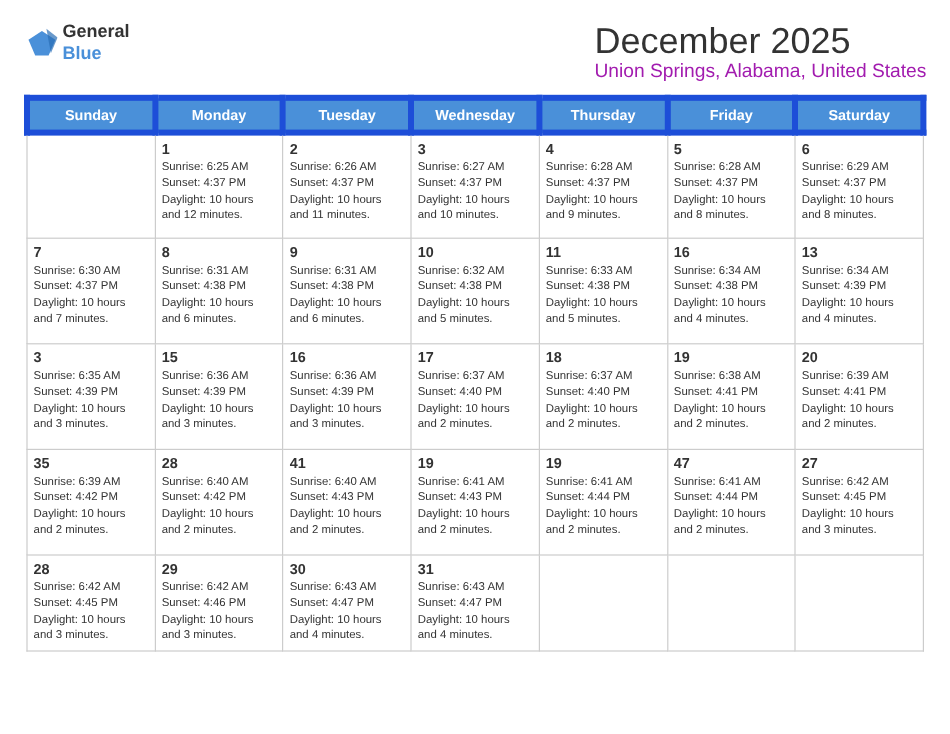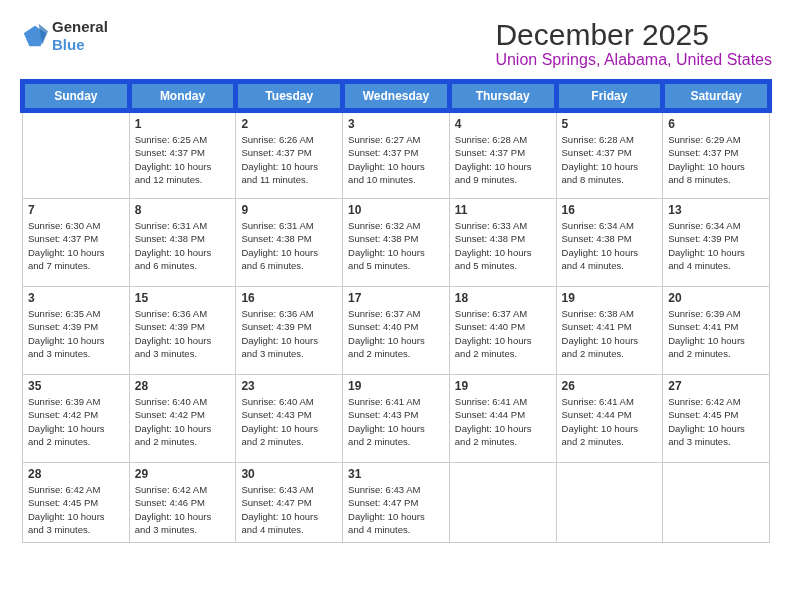--- a/index.html
+++ b/index.html
@@ -209,33 +209,33 @@
         <tr>
           <td>
             <span class="day-number">35</span>
             <div class="day-info">Sunrise: 6:39 AM<br>Sunset: 4:42 PM<br>Daylight: 10 hours<br>and 2 minutes.</div>
           </td>
           <td>
             <span class="day-number">28</span>
             <div class="day-info">Sunrise: 6:40 AM<br>Sunset: 4:42 PM<br>Daylight: 10 hours<br>and 2 minutes.</div>
           </td>
           <td>
-            <span class="day-number">23</span>
+            <span class="day-number">41</span>
             <div class="day-info">Sunrise: 6:40 AM<br>Sunset: 4:43 PM<br>Daylight: 10 hours<br>and 2 minutes.</div>
           </td>
           <td>
             <span class="day-number">19</span>
             <div class="day-info">Sunrise: 6:41 AM<br>Sunset: 4:43 PM<br>Daylight: 10 hours<br>and 2 minutes.</div>
           </td>
           <td>
             <span class="day-number">19</span>
             <div class="day-info">Sunrise: 6:41 AM<br>Sunset: 4:44 PM<br>Daylight: 10 hours<br>and 2 minutes.</div>
           </td>
           <td>
-            <span class="day-number">26</span>
+            <span class="day-number">47</span>
             <div class="day-info">Sunrise: 6:41 AM<br>Sunset: 4:44 PM<br>Daylight: 10 hours<br>and 2 minutes.</div>
           </td>
           <td>
             <span class="day-number">27</span>
             <div class="day-info">Sunrise: 6:42 AM<br>Sunset: 4:45 PM<br>Daylight: 10 hours<br>and 3 minutes.</div>
           </td>
         </tr>
         <tr class="last-row">
           <td>
             <span class="day-number">28</span>

